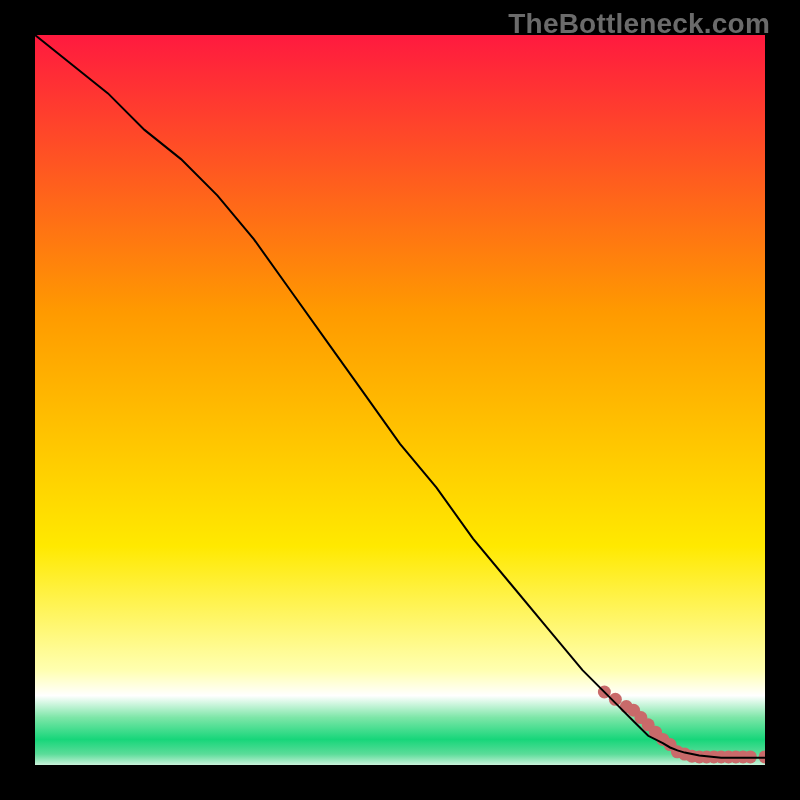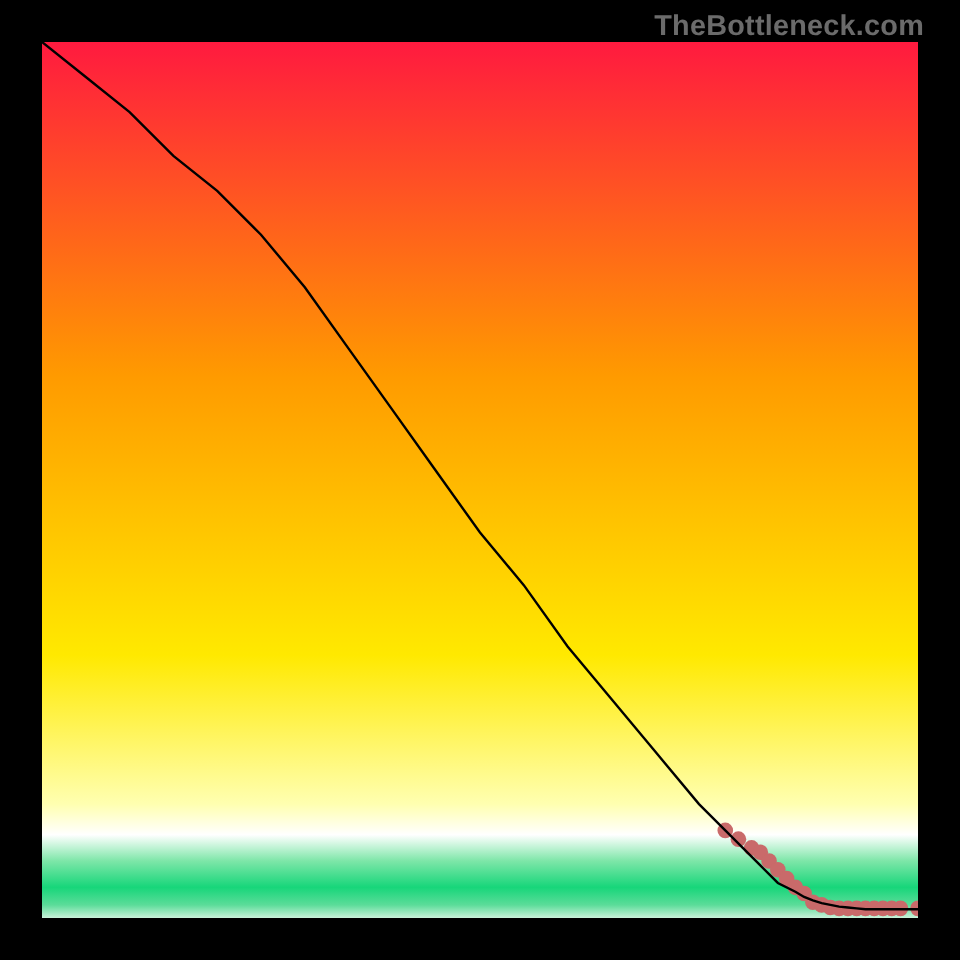--- a/index.html
+++ b/index.html
@@ -22,21 +22,21 @@
     top: 35px;
     width: 730px;
     height: 730px;
     overflow: hidden;
   }
   .attribution {
     position: absolute;
     top: 8px;
     right: 30px;
     font-family: Arial, Helvetica, sans-serif;
-    font-size: 24px;
+    font-size: 28px;
     font-weight: 600;
     color: #6b6b6b;
     letter-spacing: 0.2px;
   }
   svg {
     display: block;
   }
 </style>
 </head>
 <body>

